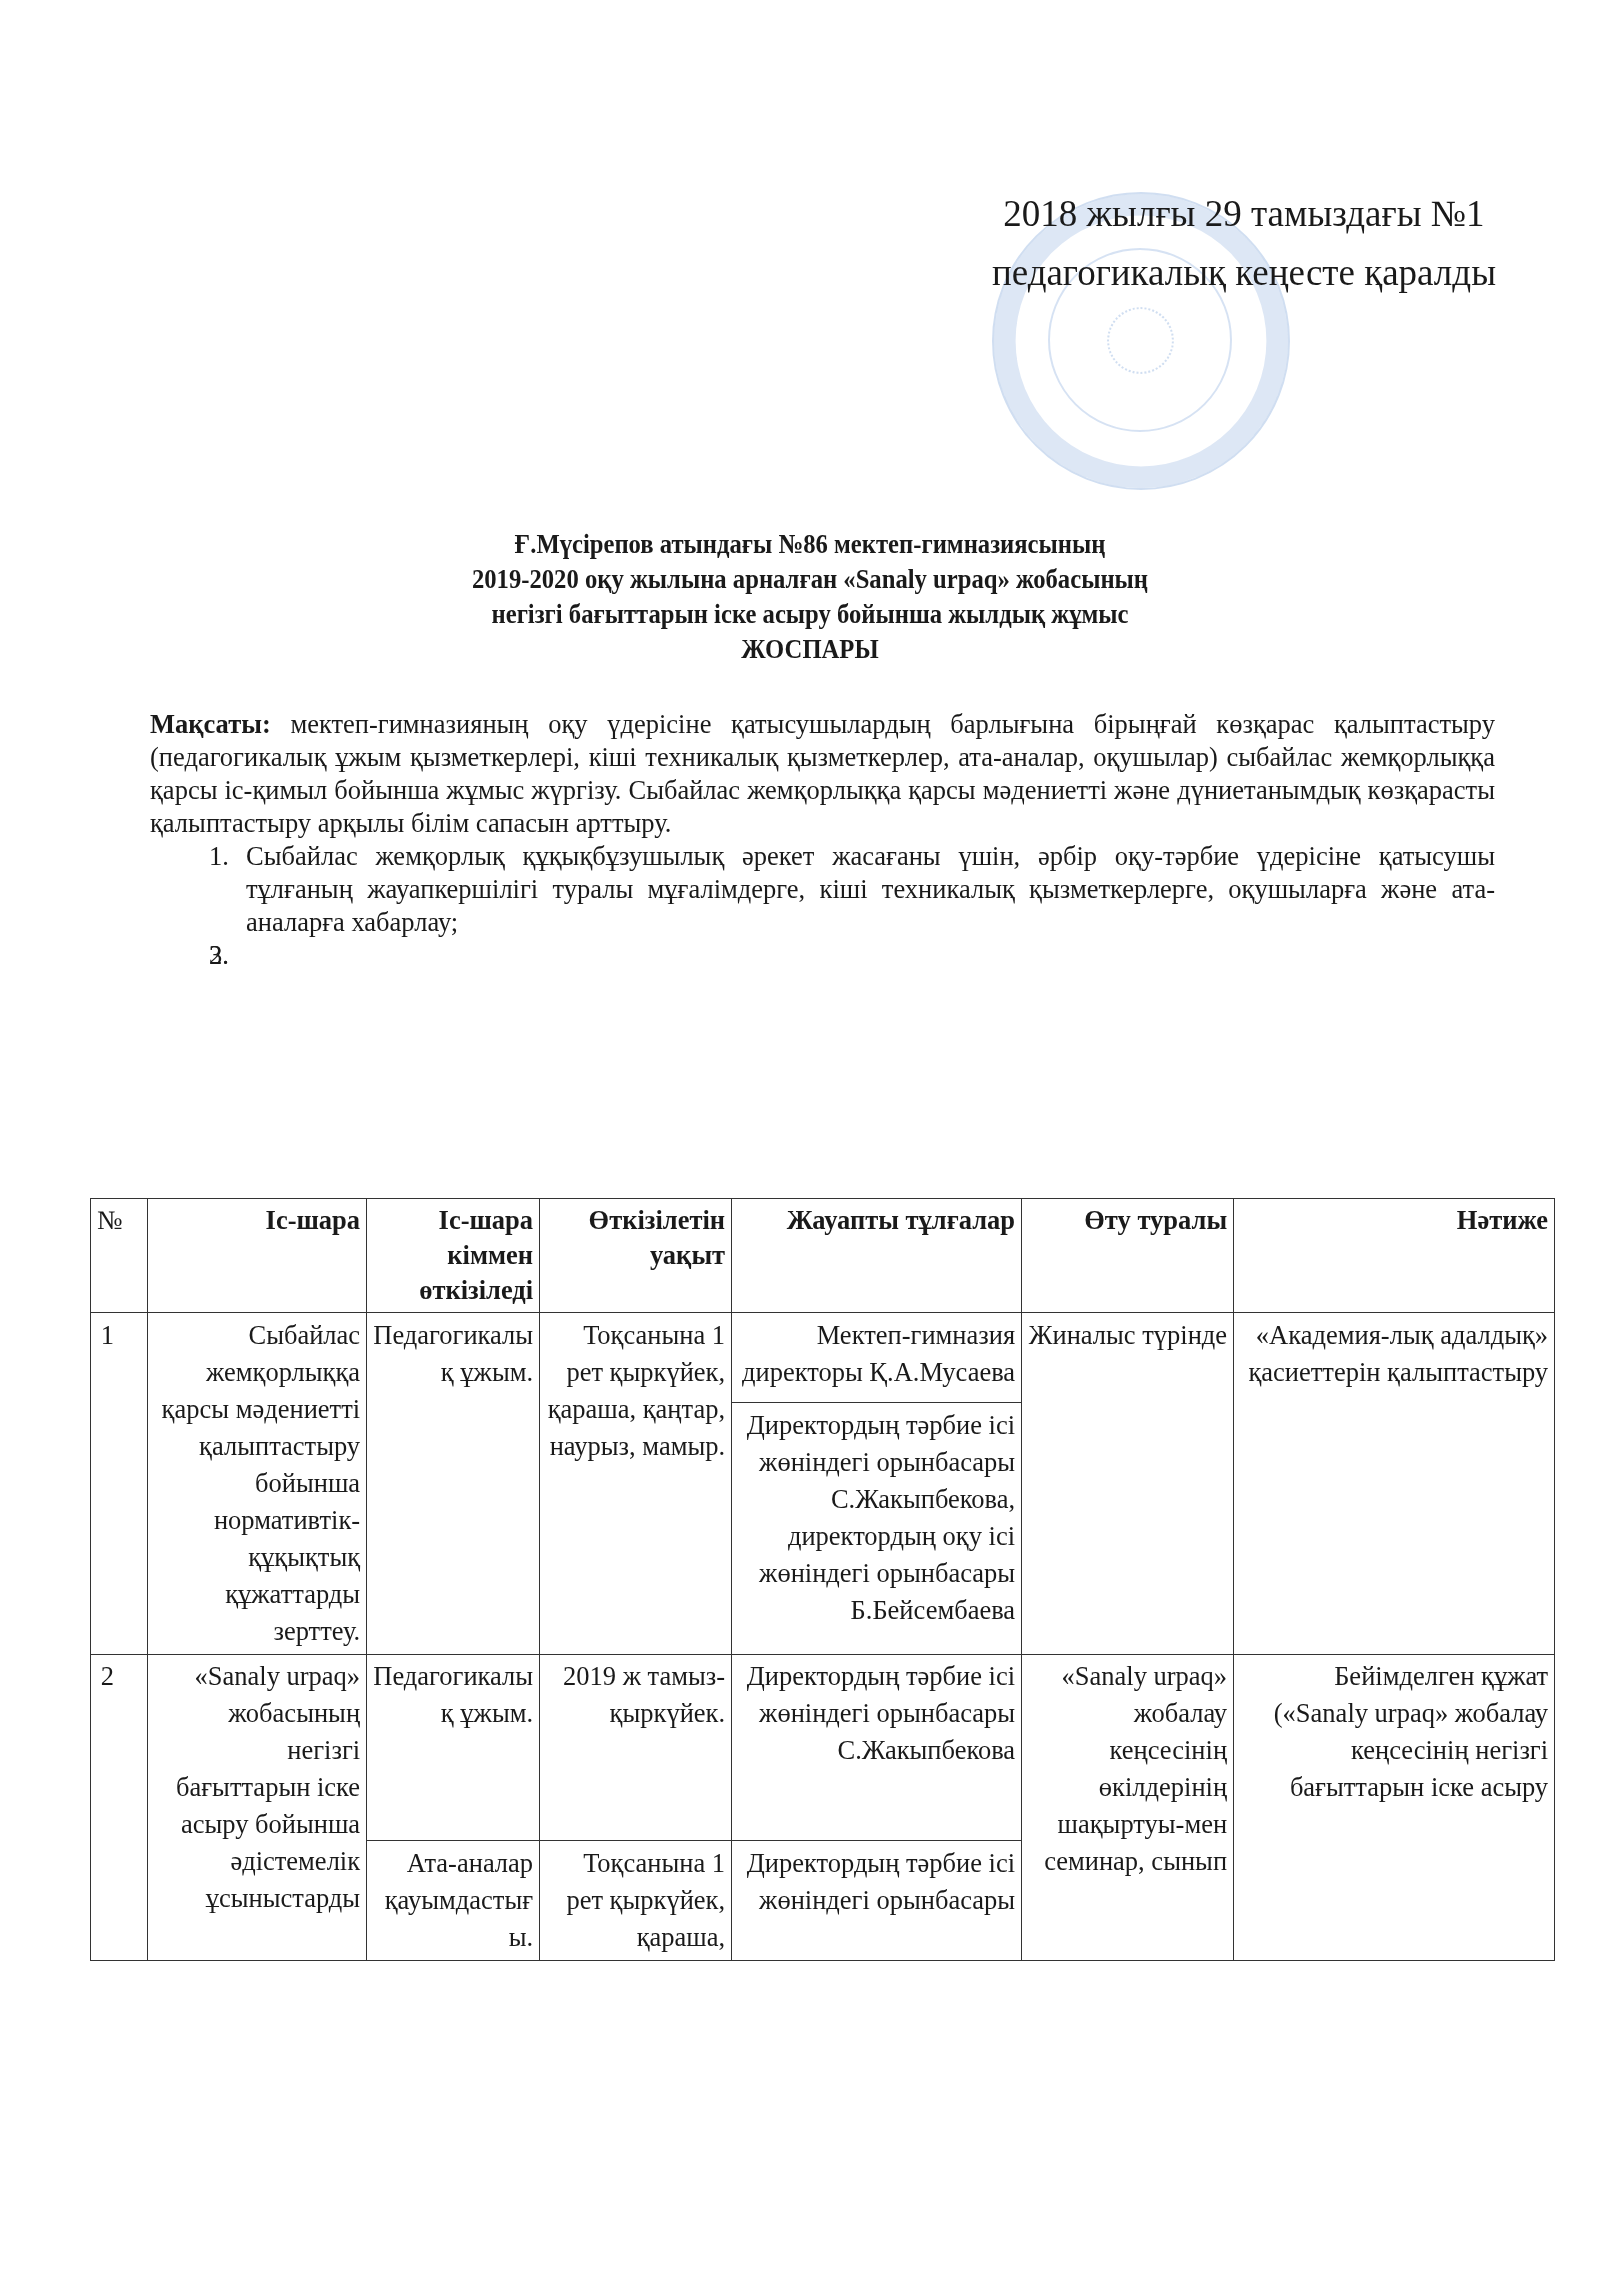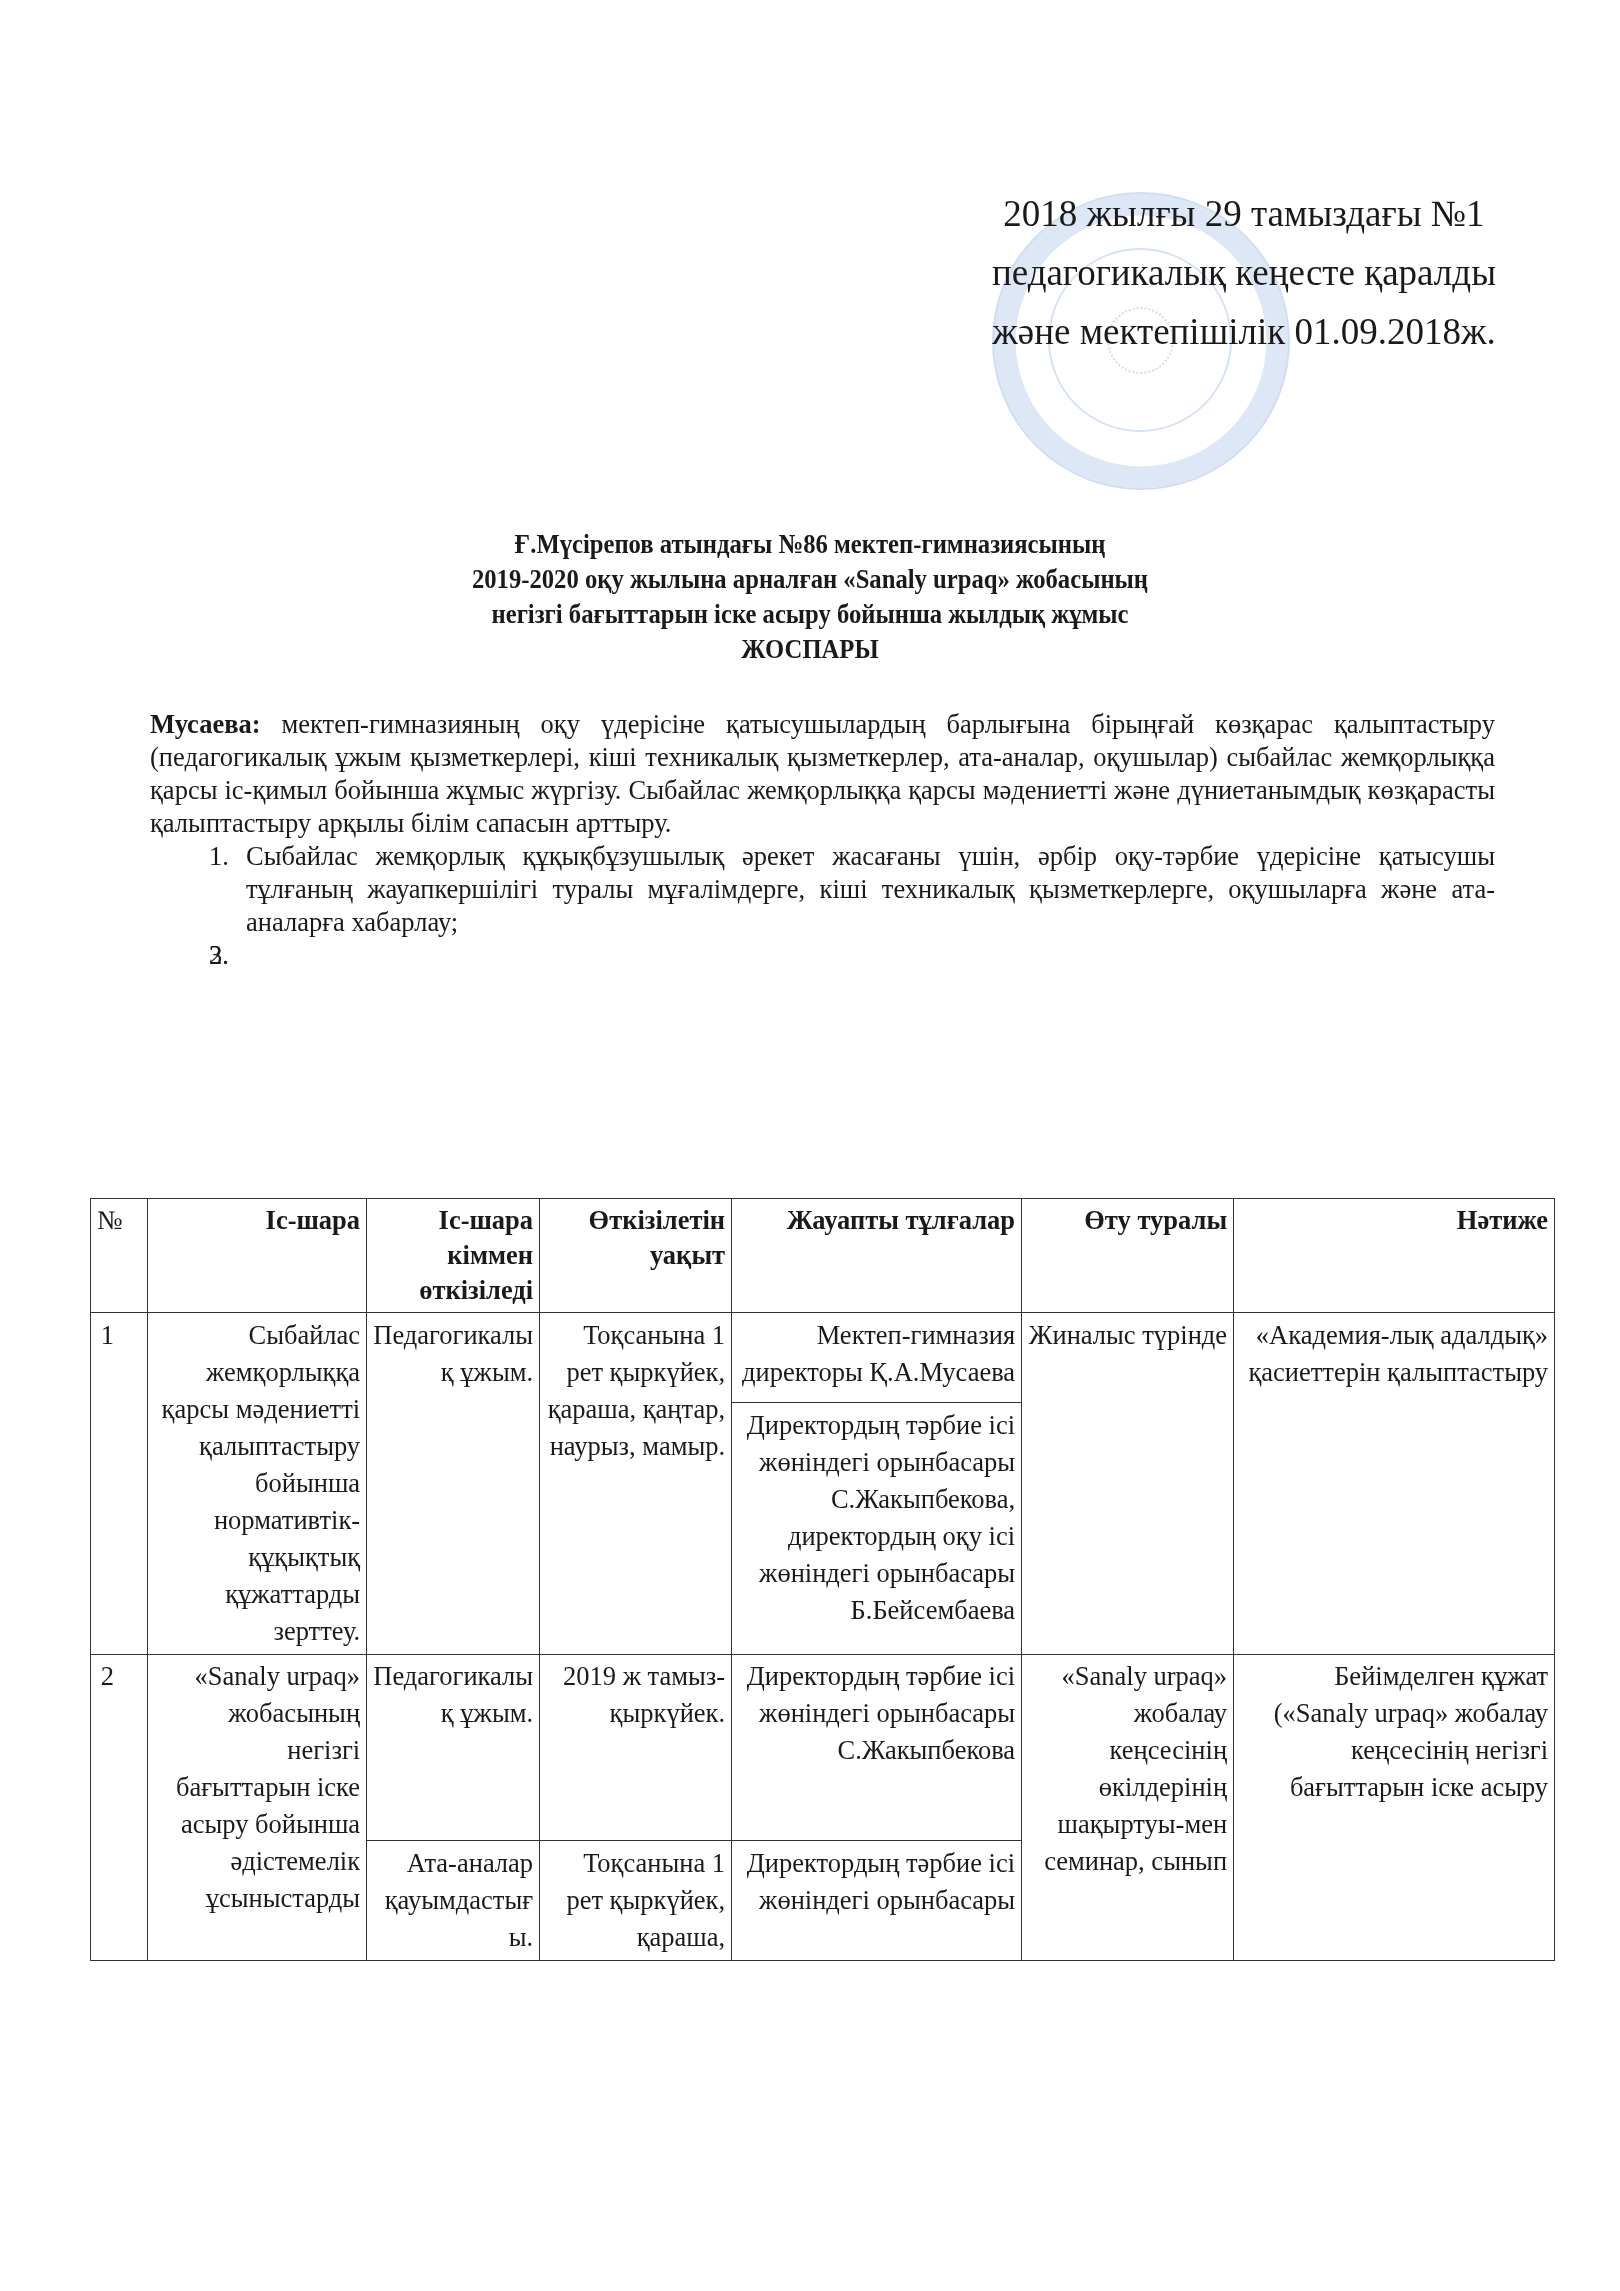--- a/index.html
+++ b/index.html
@@ -54,32 +54,31 @@
   table.plan td.num { text-align: left; padding-left: 9.8px; }
 </style>
 </head>
 <body>
 
 <div class="stamp"></div>
 
 <div class="approval">
   <div>2018 жылғы 29 тамыздағы №1</div>
   <div>педагогикалық кеңесте қаралды</div>
-  <div>және мектепішілік 01.09.2018ж.</div>
 </div>
 
 <div class="title">
   <div>Ғ.Мүсірепов атындағы №86 мектеп-гимназиясының</div>
   <div>2019-2020 оқу жылына арналған «Sanaly urpaq» жобасының</div>
   <div>негізгі бағыттарын іске асыру бойынша жылдық жұмыс</div>
   <div>ЖОСПАРЫ</div>
 </div>
 
 <div class="intro">
-  <p><b>Мусаева:</b><span> мектеп-гимназияның оқу үдерісіне қатысушылардың барлығына бірыңғай көзқарас қалыптастыру (педагогикалық ұжым қызметкерлері, кіші техникалық қызметкерлер, ата-аналар, оқушылар) сыбайлас жемқорлыққа қарсы іс-қимыл бойынша жұмыс жүргізу. Сыбайлас жемқорлыққа қарсы мәдениетті және дүниетанымдық көзқарасты қалыптастыру арқылы білім сапасын арттыру.</span></p>
+  <p><b>Мақсаты:</b><span> мектеп-гимназияның оқу үдерісіне қатысушылардың барлығына бірыңғай көзқарас қалыптастыру (педагогикалық ұжым қызметкерлері, кіші техникалық қызметкерлер, ата-аналар, оқушылар) сыбайлас жемқорлыққа қарсы іс-қимыл бойынша жұмыс жүргізу. Сыбайлас жемқорлыққа қарсы мәдениетті және дүниетанымдық көзқарасты қалыптастыру арқылы білім сапасын арттыру.</span></p>
   <ul class="tasks">
     <li><span class="num">1.</span><span>Сыбайлас жемқорлық құқықбұзушылық әрекет жасағаны үшін, әрбір оқу-тәрбие үдерісіне қатысушы тұлғаның жауапкершілігі туралы мұғалімдерге, кіші техникалық қызметкерлерге, оқушыларға және  ата-аналарға хабарлау;</span></li>
     <li><span class="num">2.</span></li>
     <li><span class="num">3.</span></li>
   </ul>
 </div>
 
 <table class="plan">
   <colgroup>
     <col style="width:57px">

